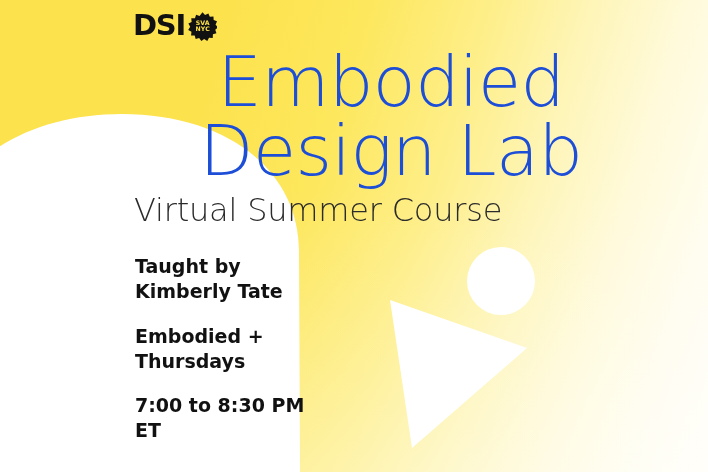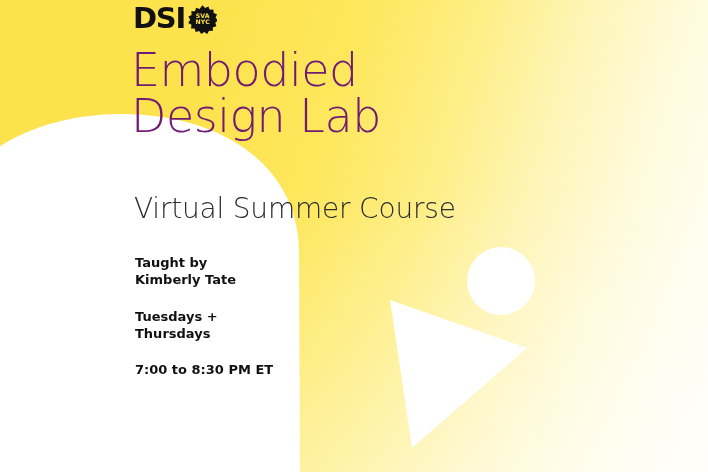--- a/index.html
+++ b/index.html
@@ -49,21 +49,21 @@
   .shapes {
     position: absolute;
     inset: 0;
   }
   .shapes svg { display: block; width: 708px; height: 472px; }
 
   
   .logo {
     position: absolute;
     left: 133px;
-    top: 4px;
+    top: 11px;
     height: 30px;
     display: flex;
     align-items: center;
     gap: 2px;
   }
   .logo-wordmark {
     font-family: "DejaVu Sans", "Liberation Sans", sans-serif;
     font-weight: 700;
     font-size: 29px;
     letter-spacing: -1.2px;
@@ -92,47 +92,48 @@
     line-height: 1.05;
     letter-spacing: 0.1px;
   }
 
   
   .headline {
     position: absolute;
     left: 131px;
     top: 48px;
     width: 520px;
-    color: #701a75;
+    color: #1d4ed8;
     font-weight: 300;
-    font-size: 46px;
+    font-size: 70px;
     line-height: 0.99;
     letter-spacing: -0.5px;
     white-space: pre-line;
+    text-align: center;
   }
   .subhead {
     position: absolute;
     left: 134px;
     top: 194px;
     color: #2b2b2b;
     font-weight: 300;
-    font-size: 28px;
+    font-size: 32px;
     line-height: 1.05;
     letter-spacing: -0.2px;
   }
 
   
   .details {
     position: absolute;
     left: 135px;
     top: 254px;
     width: 200px;
     color: #111111;
     font-weight: 700;
-    font-size: 13px;
+    font-size: 19px;
     line-height: 1.33;
   }
   .detail-block {
     margin-bottom: 19px;
     white-space: pre-line;
   }
   .detail-block:last-child { margin-bottom: 16px; }
 </style>
 </head>
 <body>
@@ -176,18 +177,18 @@
   </div>
 
   <div class="headline">Embodied
 Design Lab</div>
 
   <div class="subhead">Virtual Summer Course</div>
 
   <div class="details">
     <div class="detail-block">Taught by
 Kimberly Tate</div>
-    <div class="detail-block">Tuesdays +
+    <div class="detail-block">Embodied +
 Thursdays</div>
     <div class="detail-block">7:00 to 8:30 PM ET</div>
   </div>
 
 </div>
 
 </body></html>

